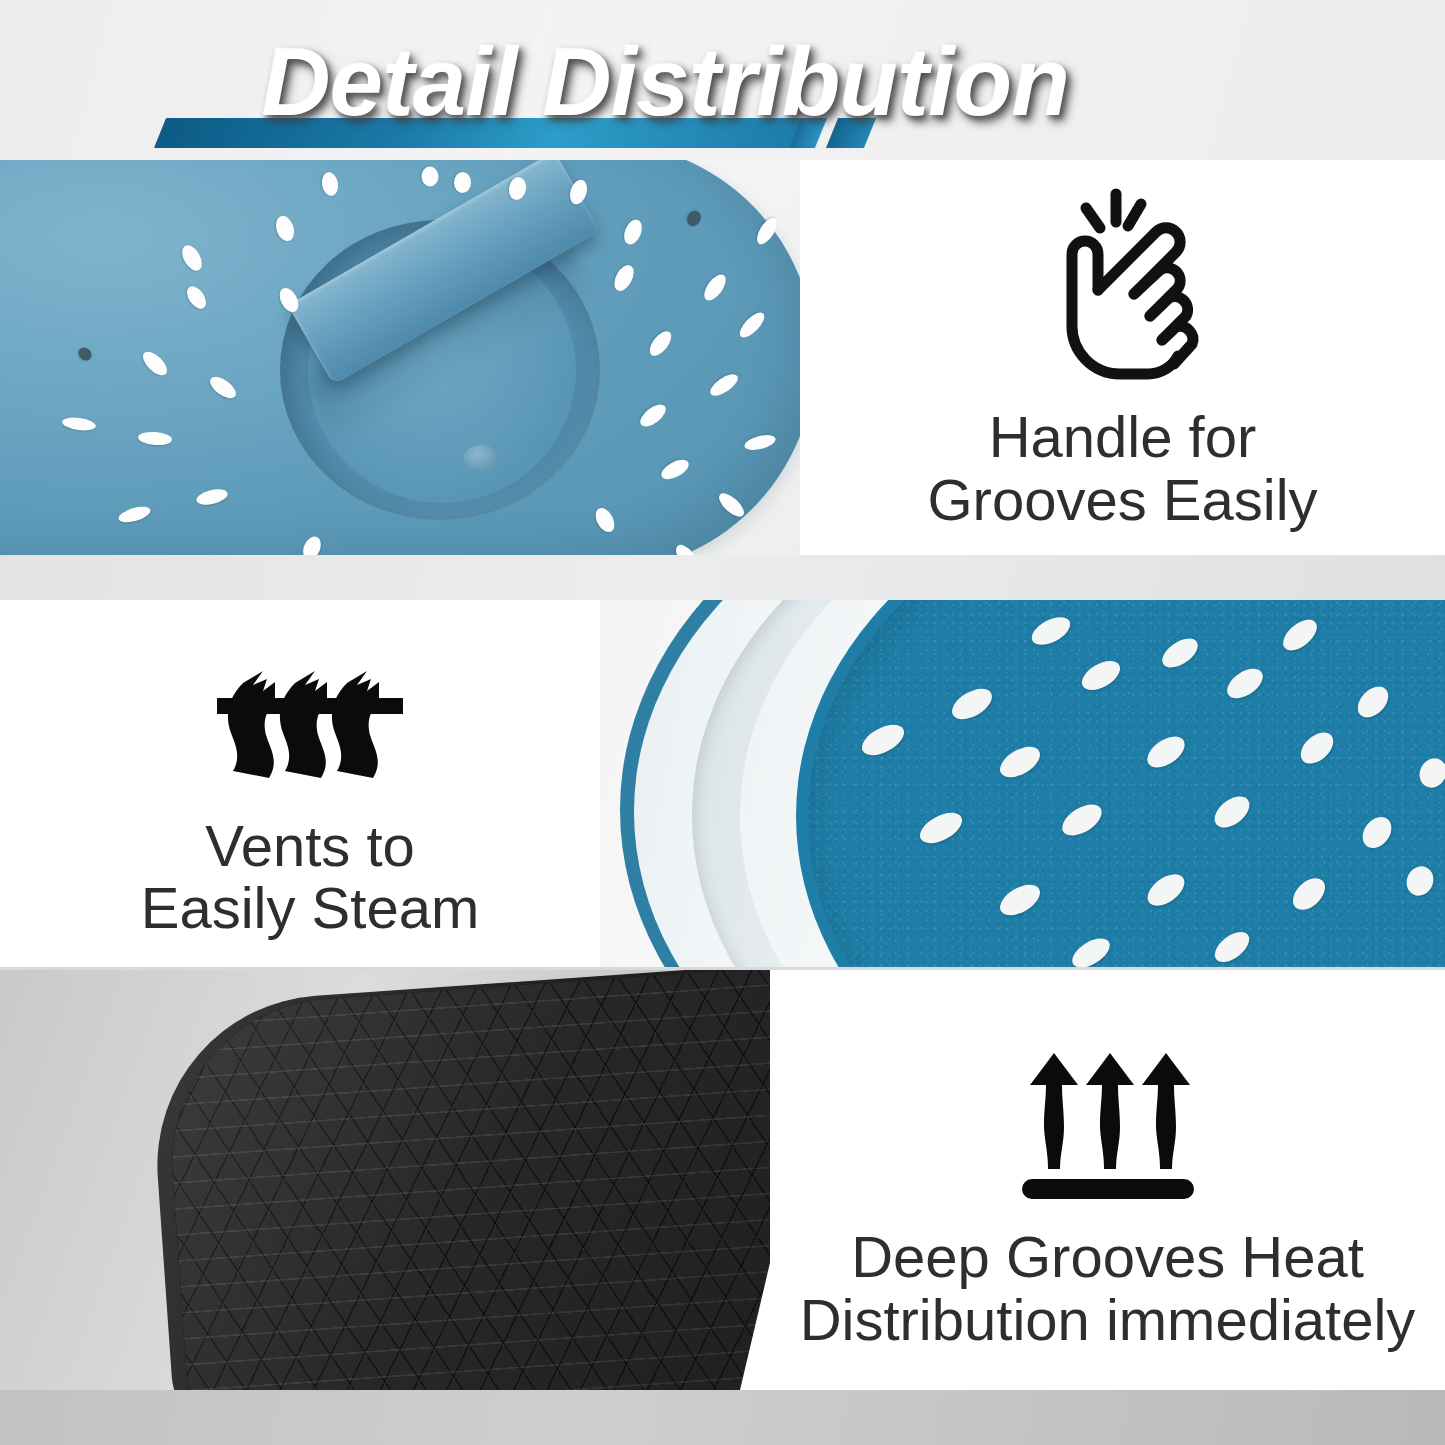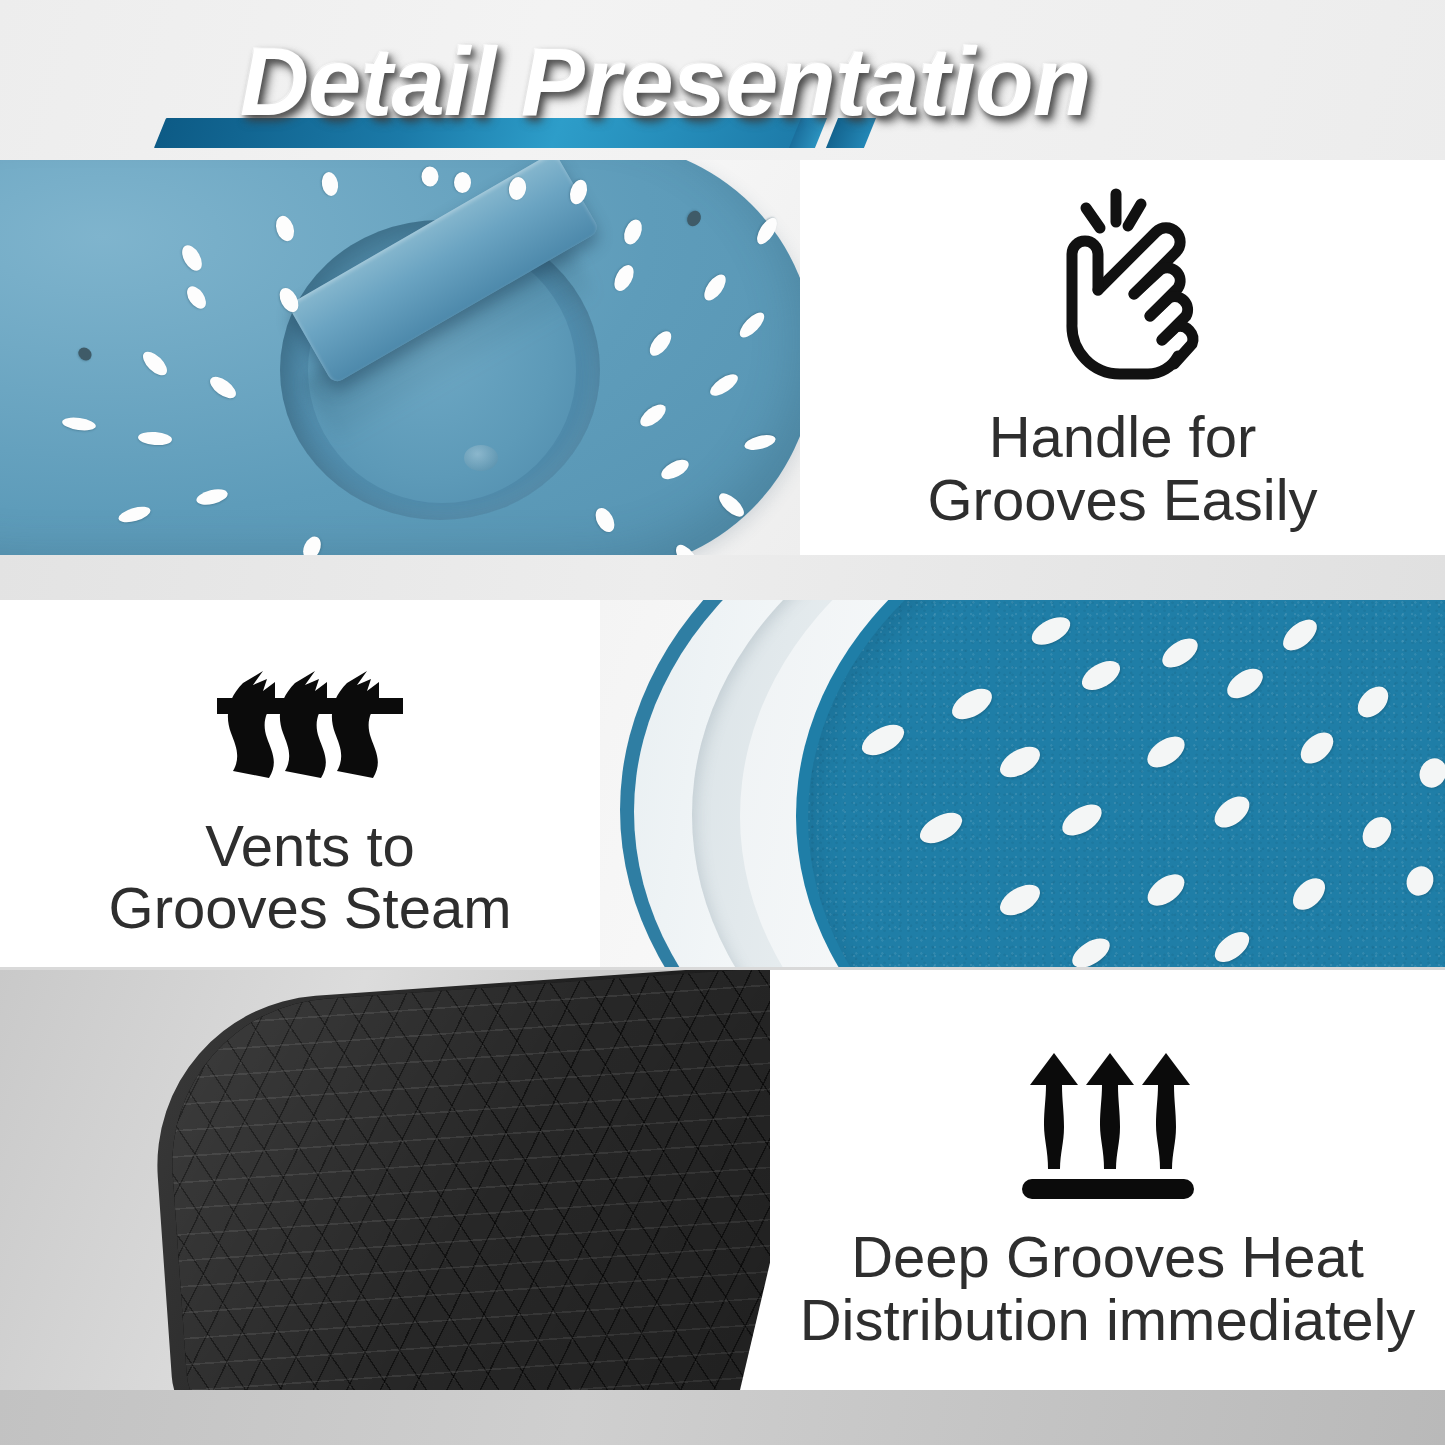--- a/index.html
+++ b/index.html
@@ -140,21 +140,21 @@
 </style>
 </head>
 <body>
 
 <div class="page">
 
   <div class="header">
     <div class="hdr-bar"></div>
     <div class="hdr-bar-s1"></div>
     <div class="hdr-bar-s2"></div>
-    <div class="hdr-title">Detail Presentation</div>
+    <div class="hdr-title">Detail Distribution</div>
   </div>
 
   <div class="panel panel-1">
 
     <div class="p1-photo">
       <div class="p1-disk"></div>
       <div class="p1-center"></div>
       <div class="p1-center-inner"></div>
       <div class="p1-handle-shadow"></div>
       <div class="p1-handle"></div>
@@ -239,21 +239,21 @@
             <path d="M36 150 c10-16 2-28 -2-40 c-5-14 -2-26 8-36 l0-20 -12 9 4-12 -14 6 10-14 -20 12 c-16 16 -18 34 -12 50 c5 13 10 24 2 38 z" transform="translate(18,0)"></path>
             <path d="M36 150 c10-16 2-28 -2-40 c-5-14 -2-26 8-36 l0-20 -12 9 4-12 -14 6 10-14 -20 12 c-16 16 -18 34 -12 50 c5 13 10 24 2 38 z" transform="translate(70,0)"></path>
             <path d="M36 150 c10-16 2-28 -2-40 c-5-14 -2-26 8-36 l0-20 -12 9 4-12 -14 6 10-14 -20 12 c-16 16 -18 34 -12 50 c5 13 10 24 2 38 z" transform="translate(122,0)"></path>
 
             <rect x="2" y="70" width="186" height="16"></rect>
           </g>
         </svg>
       </div>
       <div class="cap cap-block">
         <div>Vents to</div>
-        <div>Grooves Steam</div>
+        <div>Easily Steam</div>
       </div>
     </div>
 
     <div class="p2-photo">
       <div class="p2-bowl"></div>
       <div class="p2-bowl-w1"></div>
       <div class="p2-bowl-w2"></div>
       <div class="p2-bowl-w3"></div>
       <div class="p2-ring"></div>
       <div class="p2-liner">

